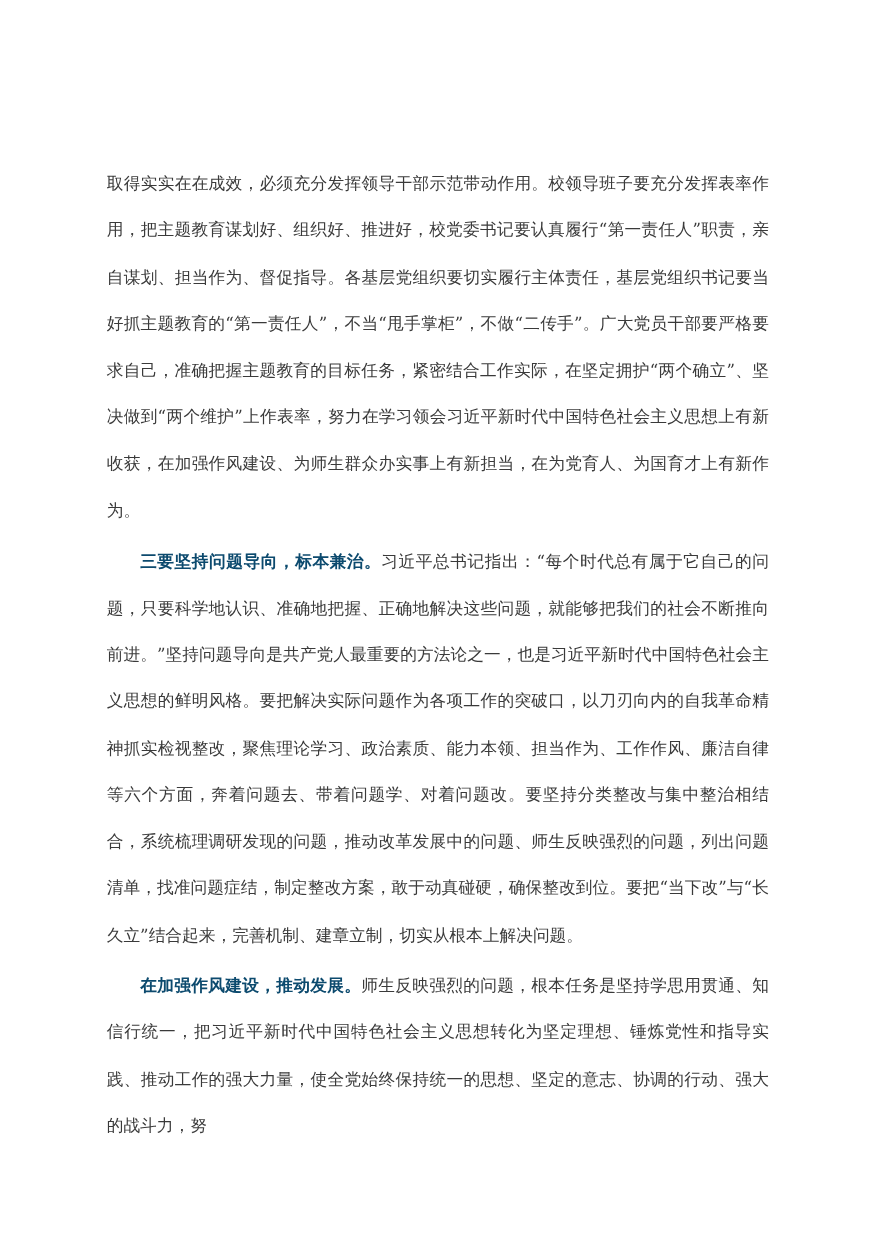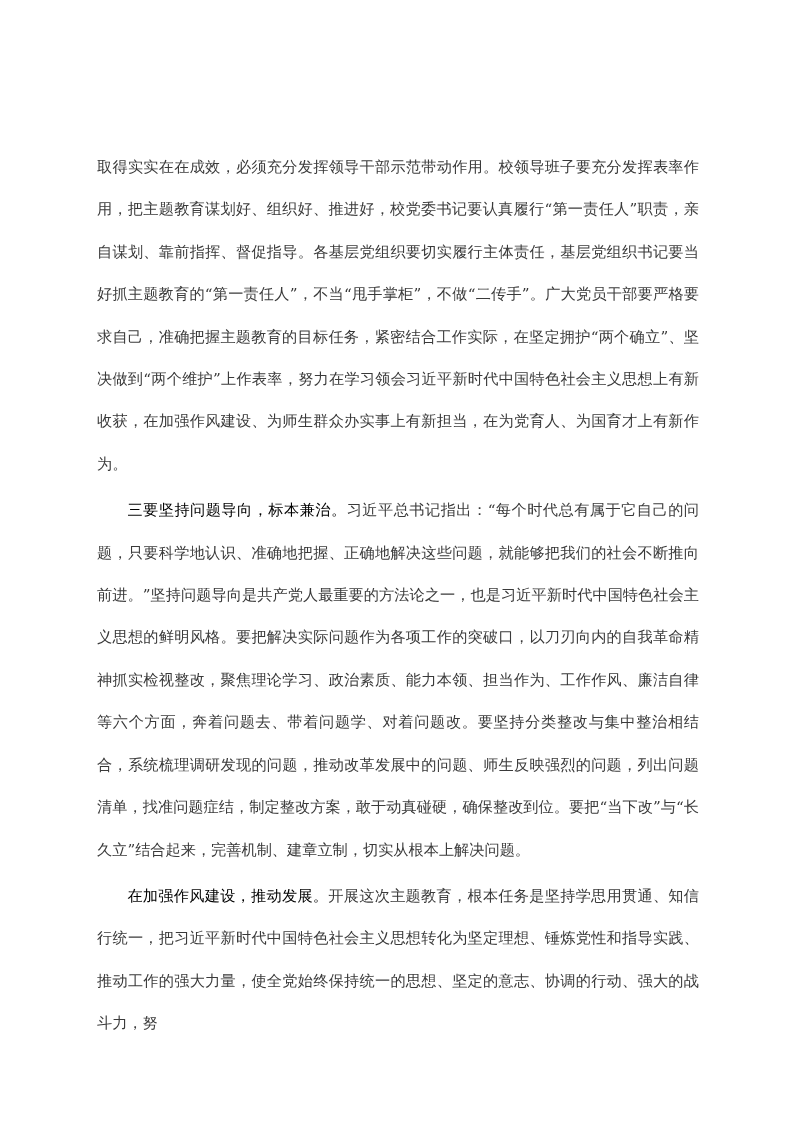--- a/index.html
+++ b/index.html
@@ -11,22 +11,22 @@
     width: 602px;
     font-family: "DejaVu Serif", "Liberation Serif", serif;
     color: #3a3a3a;
     font-size: 15.2px;
     line-height: 42.4px;
     text-align: justify;
     text-justify: inter-character;
   }
   .para { margin: 0 0 4px 0; }
   .indent { text-indent: 2em; }
-  .lead { font-weight: normal; color: #000000; }
+  .lead { font-weight: bold; color: #0c4a6e; }
 </style>
 </head>
 <body>
 
 <div class="page">
-  <p class="para"><span>取得实实在在成效，必须充分发挥领导干部示范带动作用。校领导班子要充分发挥表率作用，把主题教育谋划好、组织好、推进好，校党委书记要认真履行“第一责任人”职责，亲自谋划、靠前指挥、督促指导。各基层党组织要切实履行主体责任，基层党组织书记要当好抓主题教育的“第一责任人”，不当“甩手掌柜”，不做“二传手”。广大党员干部要严格要求自己，准确把握主题教育的目标任务，紧密结合工作实际，在坚定拥护“两个确立”、坚决做到“两个维护”上作表率，努力在学习领会习近平新时代中国特色社会主义思想上有新收获，在加强作风建设、为师生群众办实事上有新担当，在为党育人、为国育才上有新作为。</span></p>
+  <p class="para"><span>取得实实在在成效，必须充分发挥领导干部示范带动作用。校领导班子要充分发挥表率作用，把主题教育谋划好、组织好、推进好，校党委书记要认真履行“第一责任人”职责，亲自谋划、担当作为、督促指导。各基层党组织要切实履行主体责任，基层党组织书记要当好抓主题教育的“第一责任人”，不当“甩手掌柜”，不做“二传手”。广大党员干部要严格要求自己，准确把握主题教育的目标任务，紧密结合工作实际，在坚定拥护“两个确立”、坚决做到“两个维护”上作表率，努力在学习领会习近平新时代中国特色社会主义思想上有新收获，在加强作风建设、为师生群众办实事上有新担当，在为党育人、为国育才上有新作为。</span></p>
   <p class="para indent"><span class="lead">三要坚持问题导向，标本兼治。</span><span>习近平总书记指出：“每个时代总有属于它自己的问题，只要科学地认识、准确地把握、正确地解决这些问题，就能够把我们的社会不断推向前进。”坚持问题导向是共产党人最重要的方法论之一，也是习近平新时代中国特色社会主义思想的鲜明风格。要把解决实际问题作为各项工作的突破口，以刀刃向内的自我革命精神抓实检视整改，聚焦理论学习、政治素质、能力本领、担当作为、工作作风、廉洁自律等六个方面，奔着问题去、带着问题学、对着问题改。要坚持分类整改与集中整治相结合，系统梳理调研发现的问题，推动改革发展中的问题、师生反映强烈的问题，列出问题清单，找准问题症结，制定整改方案，敢于动真碰硬，确保整改到位。要把“当下改”与“长久立”结合起来，完善机制、建章立制，切实从根本上解决问题。</span></p>
-  <p class="para indent"><span class="lead">在加强作风建设，推动发展。</span><span>开展这次主题教育，根本任务是坚持学思用贯通、知信行统一，把习近平新时代中国特色社会主义思想转化为坚定理想、锤炼党性和指导实践、推动工作的强大力量，使全党始终保持统一的思想、坚定的意志、协调的行动、强大的战斗力，努</span></p>
+  <p class="para indent"><span class="lead">在加强作风建设，推动发展。</span><span>师生反映强烈的问题，根本任务是坚持学思用贯通、知信行统一，把习近平新时代中国特色社会主义思想转化为坚定理想、锤炼党性和指导实践、推动工作的强大力量，使全党始终保持统一的思想、坚定的意志、协调的行动、强大的战斗力，努</span></p>
 </div>
 
 </body></html>

